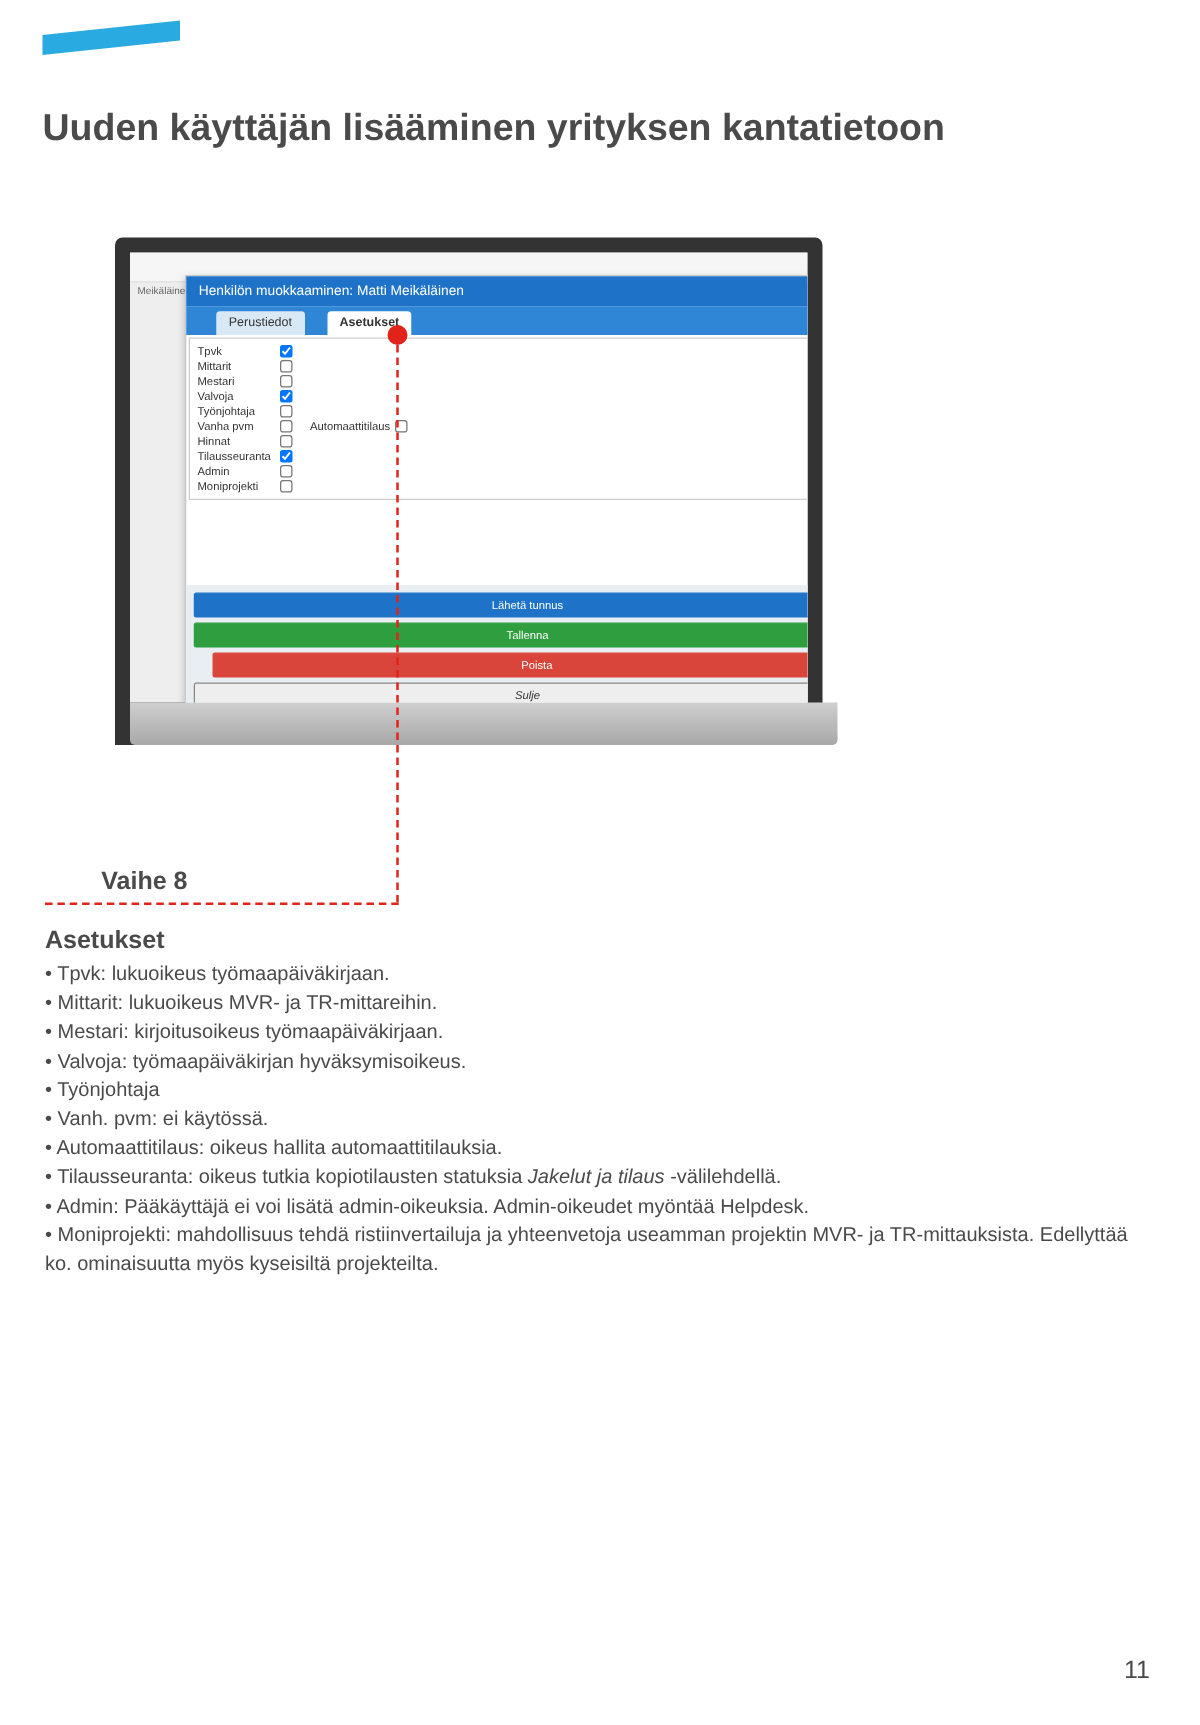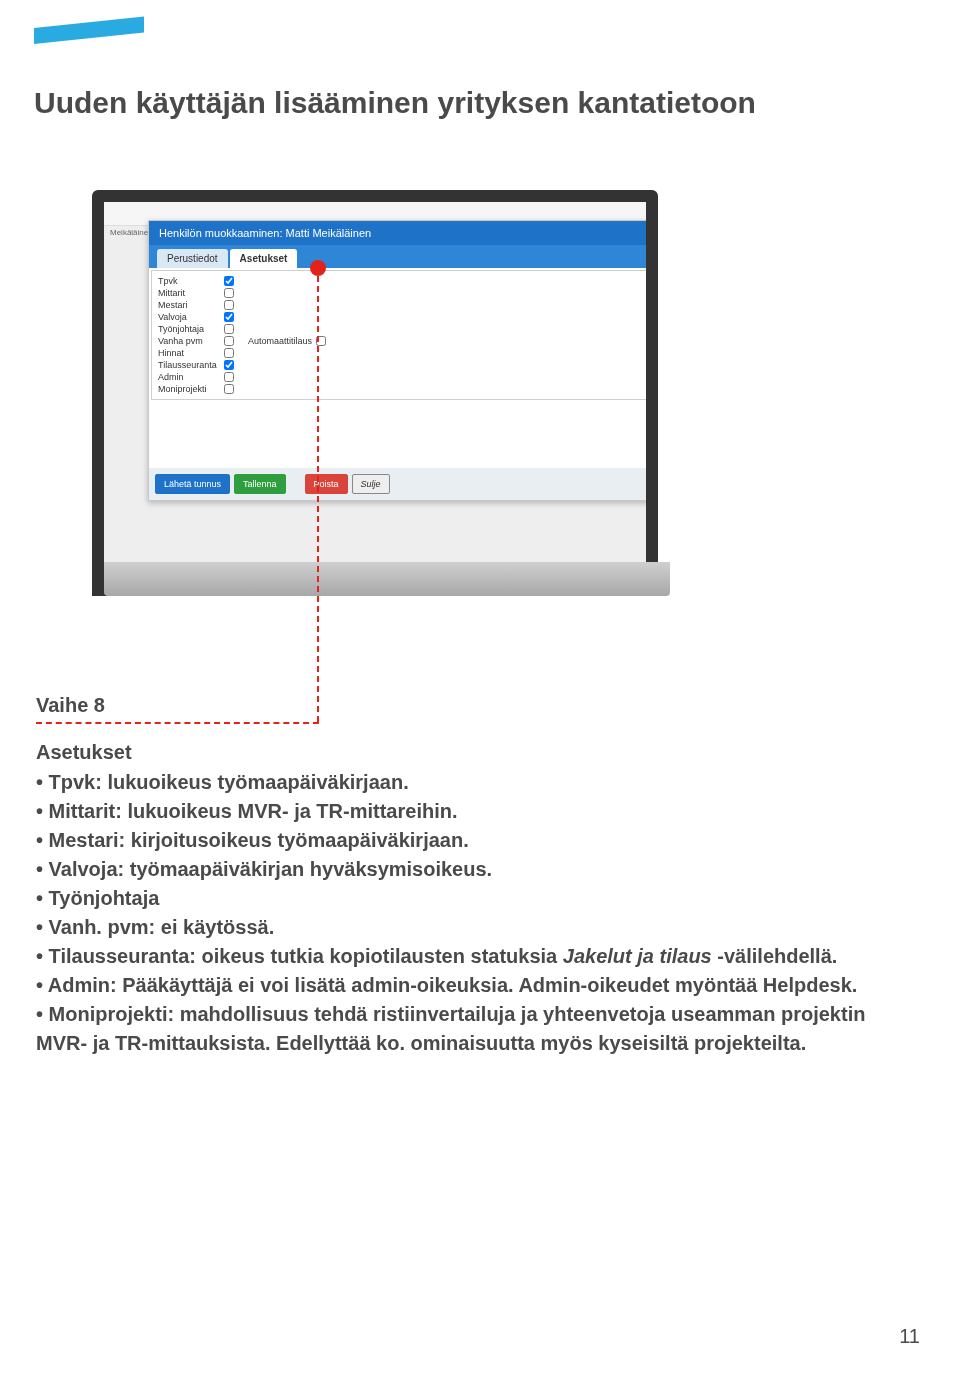--- a/index.html
+++ b/index.html
@@ -84,23 +84,23 @@
     padding: 6px 10px;
     position: relative;
   }
   .gear-icon {
     position: absolute;
     right: 8px;
     top: 2px;
   }
   .tabs-row {
     background: #2f86d6;
-    padding: 4px 6px 0 8px;
+    padding: 4px 6px 0 24px;
     display: flex;
-    gap: 2px;
+    gap: 18px;
   }
   .tab {
     font-size: 10px;
     padding: 4px 10px;
     background: #d9e8f5;
     color: #333;
     border-radius: 3px 3px 0 0;
     cursor: pointer;
   }
   .tab.active {
@@ -133,20 +133,21 @@
   .extra-label {
     font-size: 9px;
     margin-left: 8px;
     margin-right: 4px;
   }
   .modal-footer {
     background: #e9eef2;
     padding: 6px;
     display: flex;
     gap: 4px;
+    flex-direction: column;
   }
   .btn {
     font-size: 9px;
     padding: 4px 8px;
     border: 1px solid #888;
     border-radius: 2px;
     cursor: pointer;
   }
   .btn-primary { background: #1e73c8; color: #fff; border-color: #1e73c8; }
   .btn-success { background: #2e9e3f; color: #fff; border-color: #2e9e3f; }
@@ -186,37 +187,37 @@
     position: absolute;
     top: 694px;
     left: 36px;
     width: 880px;
   }
   .step-name {
     font-weight: 700;
     font-size: 20px;
     color: #4a4a4a;
     margin-bottom: 24px;
+    margin-left: 45px;
   }
   .sub-head {
     font-weight: 700;
     font-size: 20px;
     margin-bottom: 4px;
   }
   .intro {
     font-size: 20px;
     line-height: 1.4;
     margin-bottom: 16px;
   }
   .intro .ital { font-style: italic; }
   ul.bullets {
     list-style: none;
-    font-size: 20px;
+    font-size: 16px;
     line-height: 1.45;
-    font-weight: bold;
   }
   ul.bullets li::before {
     content: "• ";
   }
   ul.bullets li .ital { font-style: italic; }
   .page-num {
     position: absolute;
     right: 40px;
     bottom: 32px;
     font-size: 20px;
@@ -312,19 +313,20 @@
 <div class="step">
   <div class="step-name">Vaihe 8</div>
   <div class="sub-head">Asetukset</div>
   <ul class="bullets" id="bullets">
       <li>Tpvk: lukuoikeus työmaapäiväkirjaan.</li>
       <li>Mittarit: lukuoikeus MVR- ja TR-mittareihin.</li>
       <li>Mestari: kirjoitusoikeus työmaapäiväkirjaan.</li>
       <li>Valvoja: työmaapäiväkirjan hyväksymisoikeus.</li>
       <li>Työnjohtaja</li>
       <li>Vanh. pvm: ei käytössä.</li>
+      <li>Automaattitilaus: oikeus hallita automaattitilauksia.</li>
       <li>Tilausseuranta: oikeus tutkia kopiotilausten statuksia <span class="ital">Jakelut ja tilaus</span> -välilehdellä.</li>
       <li>Admin: Pääkäyttäjä ei voi lisätä admin-oikeuksia. Admin-oikeudet myöntää Helpdesk.</li>
       <li>Moniprojekti: mahdollisuus tehdä ristiinvertailuja ja yhteenvetoja useamman projektin MVR- ja TR-mittauksista. Edellyttää ko. ominaisuutta myös kyseisiltä projekteilta.</li>
     </ul>
 </div>
 
 <div class="page-num">11</div>
 
 </body></html>

